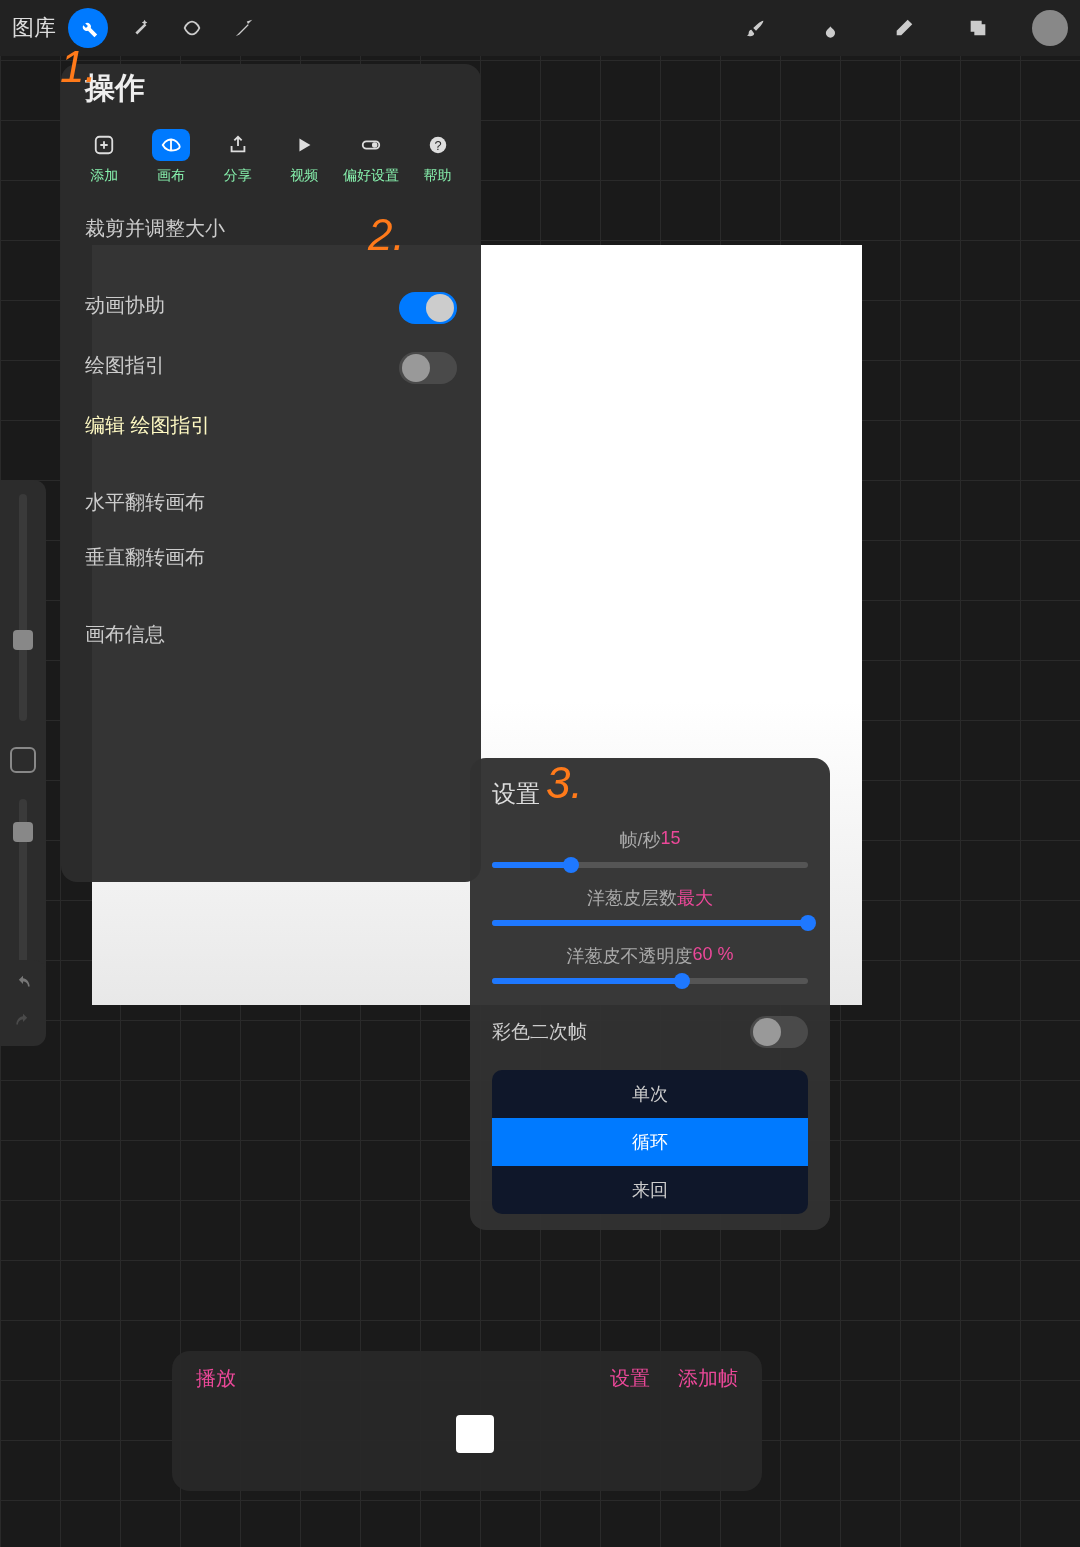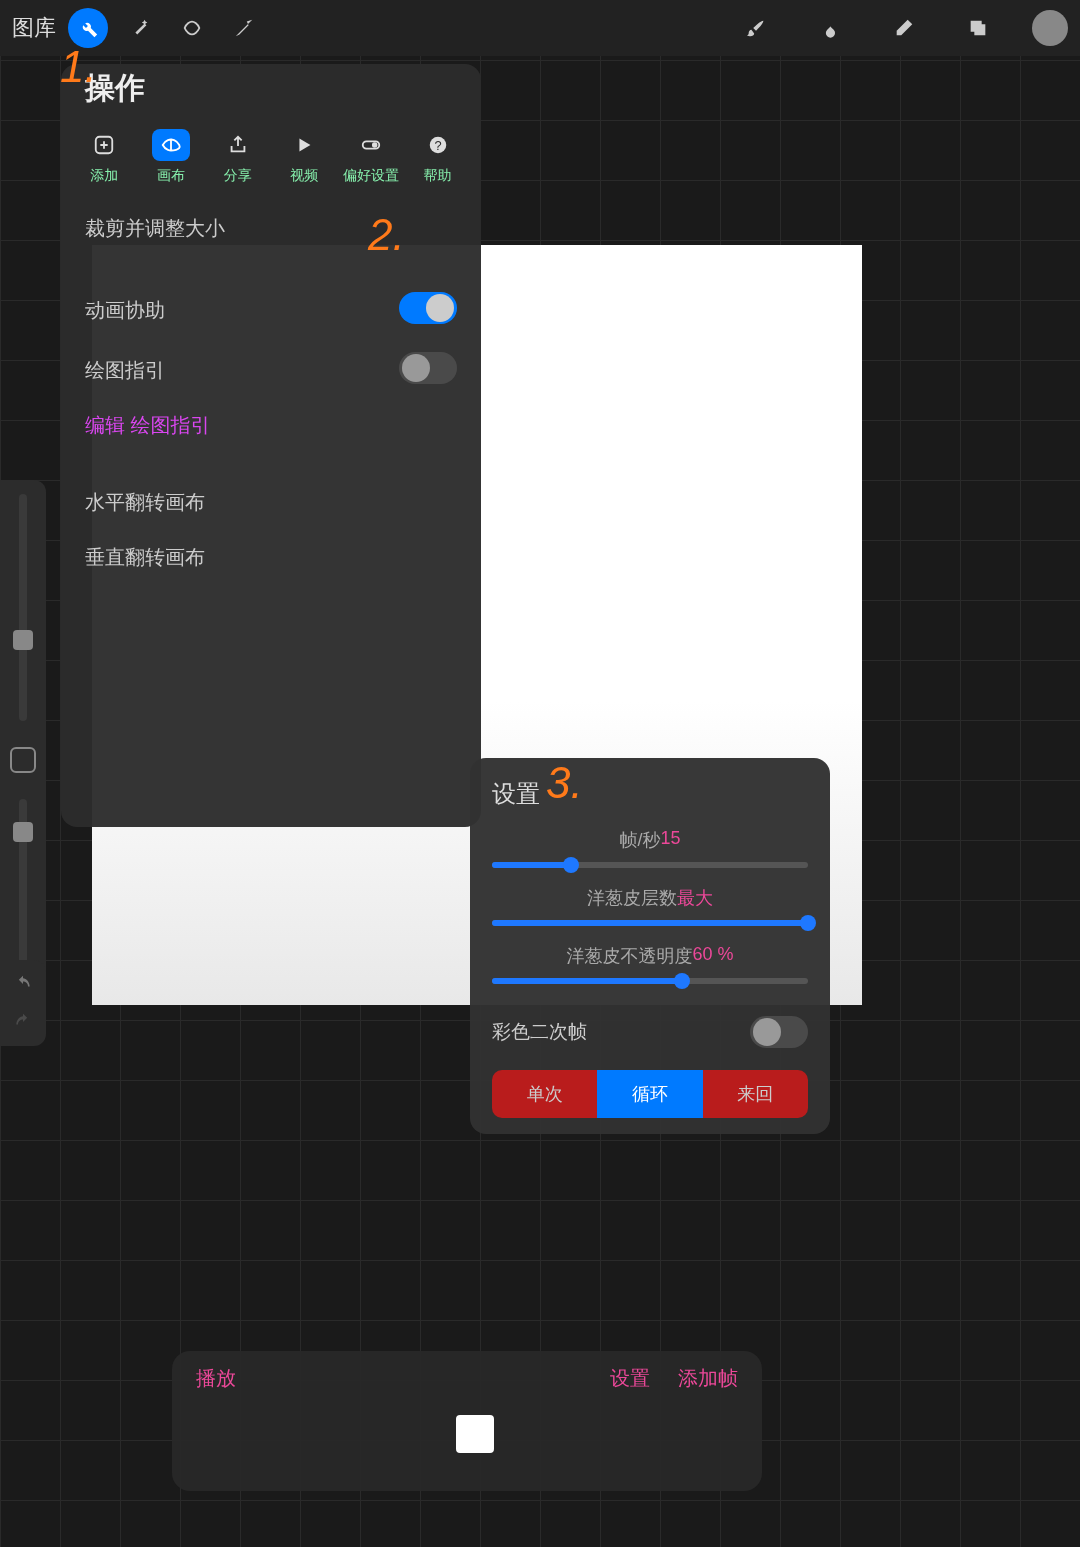--- a/index.html
+++ b/index.html
@@ -24,38 +24,38 @@
 .panel { position:absolute; left:61px; top:64px; width:420px; background:rgba(44,44,44,0.96); border-radius:16px; padding:4px 0 16px; z-index:5; }
 .panel-title { font-size:30px; font-weight:600; color:#eee; padding:0 24px 14px; }
 .tab-row { display:flex; justify-content:space-around; padding:6px 10px 12px; }
 .tab-item { display:flex; flex-direction:column; align-items:center; gap:6px; width:60px; }
 .tab-icon { width:38px; height:32px; display:flex; align-items:center; justify-content:center; border-radius:8px; }
 .tab-icon.on { background:#007aff; }
 .tab-icon svg { width:22px; height:22px; fill:#ddd; }
 .tab-icon.on svg { fill:#fff; }
 .tab-label { font-size:14px; color:#86efac; }
 .section { padding:4px 0; }
-.row { display:flex; align-items:flex-end; justify-content:space-between; padding:14px 24px; font-size:20px; color:#ccc; }
-.row.disabled { color:#d946ef; }
+.row { display:flex; align-items:flex-start; justify-content:space-between; padding:14px 24px; font-size:20px; color:#ccc; }
+.row.disabled { color:#fef9c3; }
 .divider { height:22px; }
 .toggle { width:58px; height:32px; border-radius:16px; background:#4a4a4a; position:relative; }
 .toggle.on { background:#007aff; }
 .toggle-knob { position:absolute; top:2px; width:28px; height:28px; border-radius:50%; background:#999; left:3px; }
 .toggle.on .toggle-knob { left:27px; background:#ccc; }
 .annot { position:absolute; color:#ff7a1a; font-size:44px; font-weight:500; font-style:italic; z-index:20; }
 .settings-panel { position:absolute; left:470px; top:758px; width:360px; background:rgba(50,50,50,0.97); border-radius:16px; padding:20px 22px 16px; z-index:6; }
 .settings-title { font-size:24px; color:#ddd; margin-bottom:18px; }
 .srow { margin-bottom:18px; }
 .srow-top { display:flex; justify-content:center; font-size:18px; color:#aaa; margin-bottom:10px; }
 .srow-val { color:#ec4899; }
 .slider { position:relative; height:6px; background:#555; border-radius:3px; }
 .slider-fill { position:absolute; left:0; top:0; height:100%; background:#1e78ff; border-radius:3px; }
 .slider-dot { position:absolute; top:-5px; width:16px; height:16px; border-radius:50%; background:#1e78ff; }
 .trow { display:flex; justify-content:space-between; align-items:center; padding:14px 0; font-size:19px; color:#ccc; }
-.seg { display:flex; background:#b91c1c; border-radius:10px; overflow:hidden; margin-top:8px; }
+.seg { display:flex; background:#0f172a; border-radius:10px; overflow:hidden; margin-top:8px;flex-direction:column; }
 .seg-btn { flex:1; text-align:center; padding:12px 0; font-size:18px; color:#ccc; }
 .seg-btn.on { background:#007aff; color:#fff;font-family:Liberation Mono, monospace; }
 .bottombar { position:absolute; left:172px; bottom:56px; width:590px; height:140px; background:rgba(40,40,40,0.92); border-radius:18px; z-index:4; padding:14px 24px; }
 .bb-top { display:flex; justify-content:space-between; font-size:20px; color:#ec4899; margin-bottom:20px; }
 .bb-right { display:flex; gap:28px; }
 .timeline { height:44px; display:flex; align-items:center; gap:8px; padding-left:260px; }
 .frame { width:38px; height:38px; background:#fff; border-radius:4px; border:2px solid #fff; }
 </style>
 </head>
 <body>
@@ -211,20 +211,23 @@
         <span>编辑 绘图指引</span>
       </div>
     <div class="divider"></div>
     <div class="row">
         <span>水平翻转画布</span>
       </div>
     <div class="row">
         <span>垂直翻转画布</span>
       </div>
     <div class="divider"></div>
+    <div class="row">
+        <span>画布信息</span>
+      </div>
     <div style="height:200px"></div>
   </div>
 </div>
 
 <div class="settings-panel">
   <div class="settings-title">设置</div>
   <div class="srow">
     <div class="srow-top">
         <span>帧/秒</span>
         <span class="srow-val">15</span>

